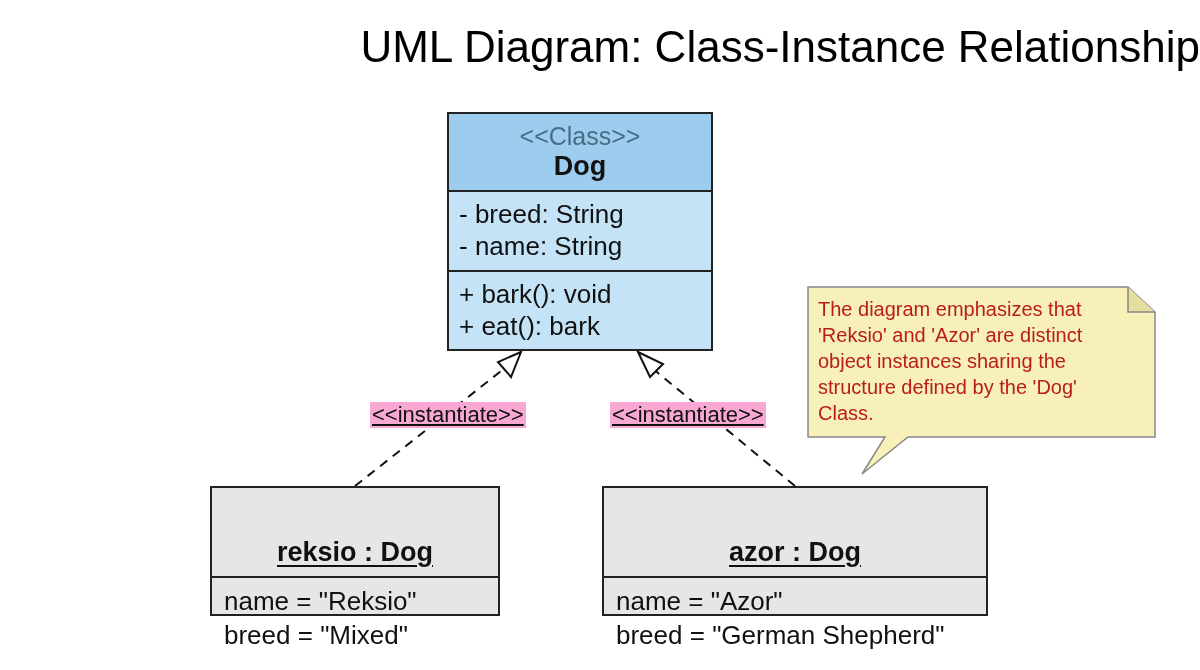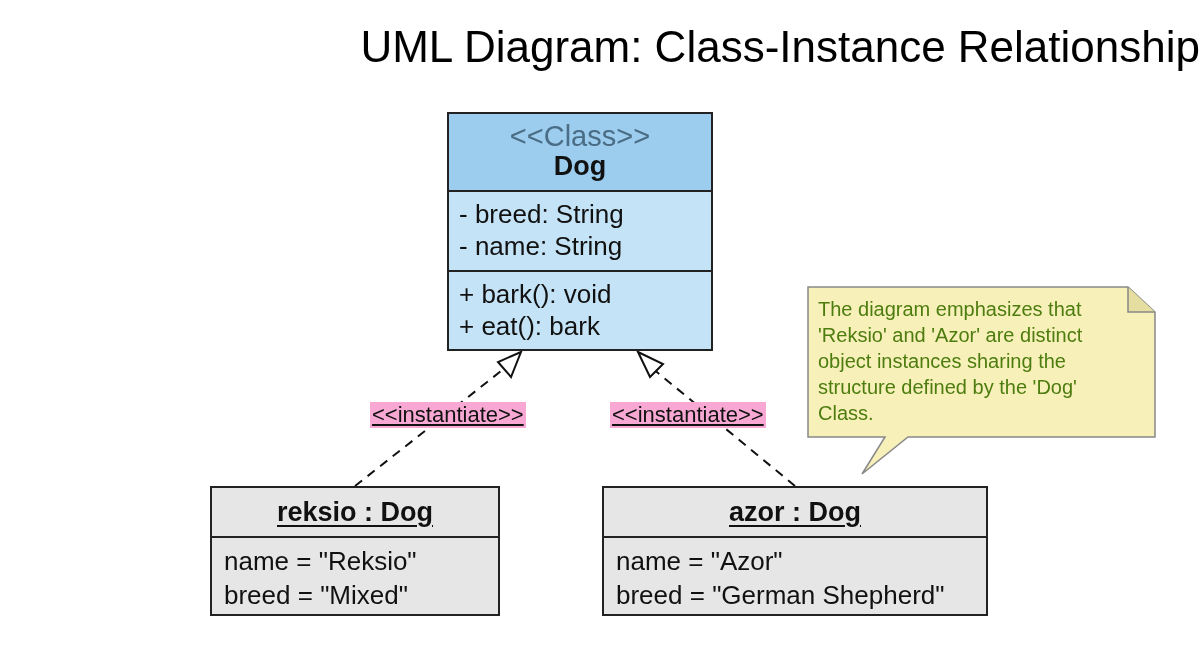--- a/index.html
+++ b/index.html
@@ -5,35 +5,35 @@
   html, body { margin: 0; padding: 0; background: #ffffff; }
   body { width: 1200px; height: 670px; position: relative; overflow: hidden;
          font-family: "Liberation Sans", sans-serif; color: #111; }
   .title { position: absolute; left: 0; top: 22px; width: 1200px; text-align: right;
            font-size: 44px; color: #000; }
   svg.links { position: absolute; left: 0; top: 0; }
   .box { position: absolute; border: 2px solid #222; box-sizing: border-box; }
   .class-box { left: 447px; top: 112px; width: 266px; height: 239px; background: #c5e3f6; }
   .class-head { height: 78px; background: #9ccdee; border-bottom: 2px solid #222; box-sizing: border-box;
                 text-align: center; }
-  .stereo { font-size: 29px; color: #4a6c84; padding-top: 8px; line-height: 28px; }
+  .stereo { font-size: 25px; color: #4a6c84; padding-top: 8px; line-height: 28px; }
   .cname { font-size: 27px; font-weight: bold; line-height: 32px; text-align: center; }
   .section { padding: 6px 10px; font-size: 26px; line-height: 32px; box-sizing: border-box; }
   .attrs { height: 80px; border-bottom: 2px solid #222; }
   .obj-box { background: #e6e6e6; top: 486px; height: 130px; }
   .obj-reksio { left: 210px; width: 290px; }
   .obj-azor { left: 602px; width: 386px; }
   .obj-head { height: 50px; border-bottom: 2px solid #222; box-sizing: border-box; text-align: center;
-              font-size: 27px; font-weight: bold; line-height: 48px; }
+              font-size: 27px; font-weight: bold; line-height: 48px; margin-top: 40px; }
   .obj-head span { text-decoration: underline; text-underline-offset: 4px; }
   .obj-body { padding: 6px 12px; font-size: 26px; line-height: 34px; }
   .label { position: absolute; font-size: 22px; background: #f9a8d4; padding: 0 2px; text-decoration: underline; }
   .lbl-left { left: 370px; top: 402px; }
   .lbl-right { left: 610px; top: 402px; }
-  .note-text { position: absolute; left: 818px; top: 296px; width: 320px; font-size: 20px; line-height: 26px; color: #4d7c0f; }
+  .note-text { position: absolute; left: 818px; top: 296px; width: 320px; font-size: 20px; line-height: 26px; color: #b91c1c; }
 </style>
 </head>
 <body>
 
 <div class="title">UML Diagram: Class-Instance Relationship</div>
 
 <svg class="links" width="1200" height="670">
   <line x1="355" y1="486" x2="510" y2="364" stroke="#111" stroke-width="2" stroke-dasharray="9,7"></line>
   <polygon points="521,352 498,362 511,377" fill="#fff" stroke="#111" stroke-width="2"></polygon>
   <line x1="795" y1="486" x2="652" y2="368" stroke="#111" stroke-width="2" stroke-dasharray="9,7"></line>

